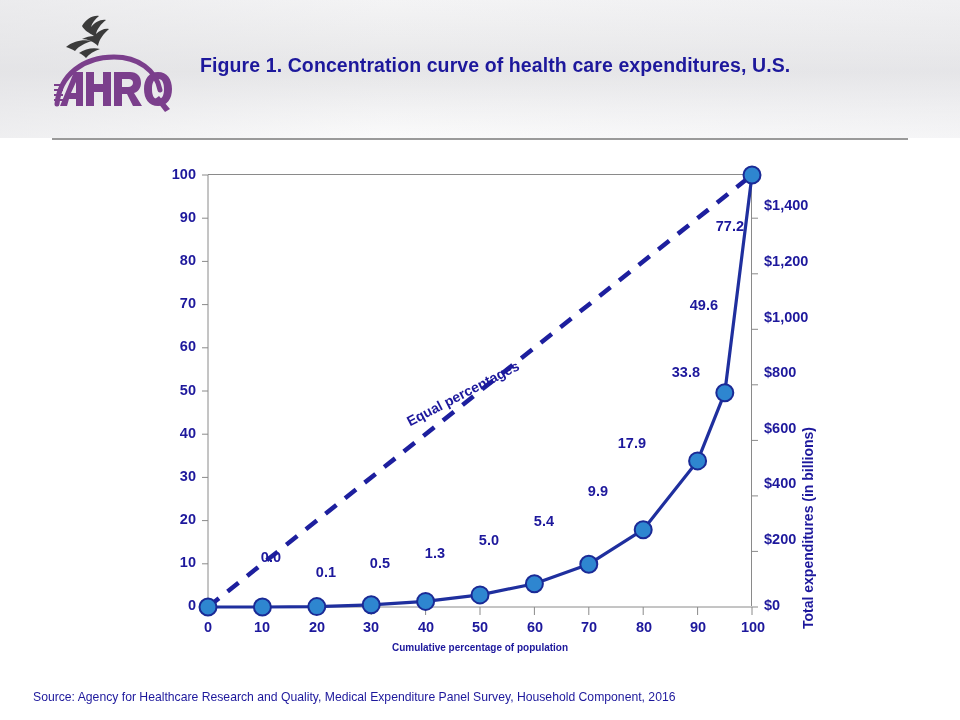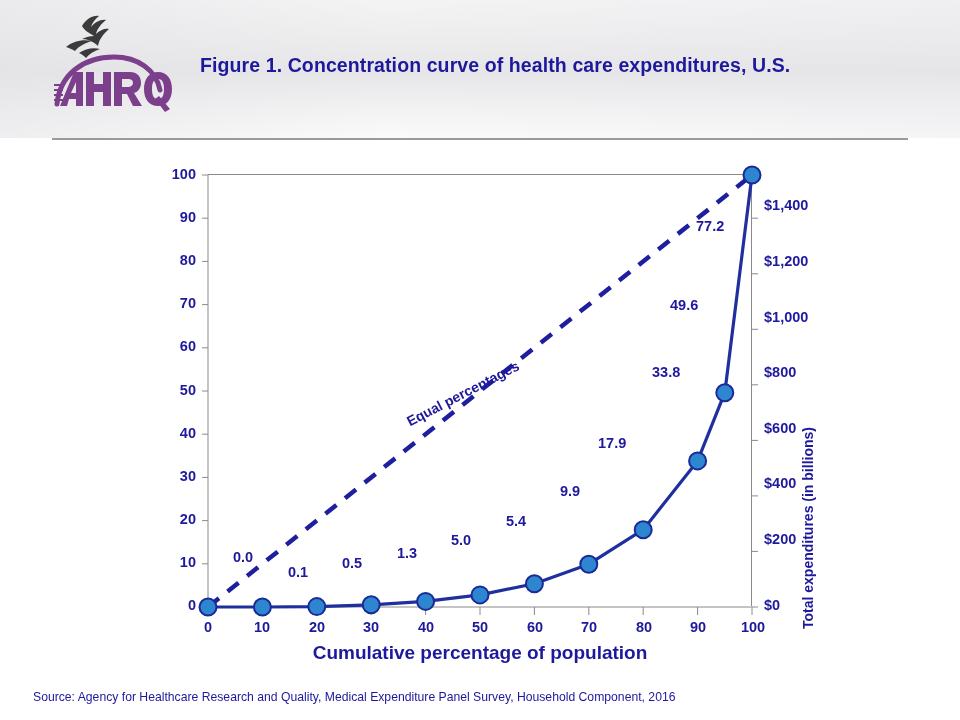--- a/index.html
+++ b/index.html
@@ -94,21 +94,21 @@
     font-size: 14px;
     white-space: nowrap;
   }
   #xlabel {
     position: absolute;
     left: 208px; top: 504px;
     width: 544px;
     text-align: center;
     color: #1d189c;
     font-weight: bold;
-    font-size: 19px;
+    font-size: 10px;
   }
 
   .tick-left {
     position: absolute;
     color: #1d189c;
     font-weight: bold;
     font-size: 14.5px;
     text-align: right;
     width: 44px;
   }
@@ -126,21 +126,21 @@
     font-weight: bold;
     font-size: 14.5px;
     text-align: center;
     width: 46px;
   }
   .dlabel {
     position: absolute;
     color: #1d189c;
     font-weight: bold;
     font-size: 14.5px;
-    text-align: left;
+    text-align: right;
     width: 48px;
   }
   #eqlabel {
     position: absolute;
     color: #1d189c;
     font-weight: bold;
     font-size: 14px;
     white-space: nowrap;
     transform: rotate(-27.5deg);
     transform-origin: left top;

